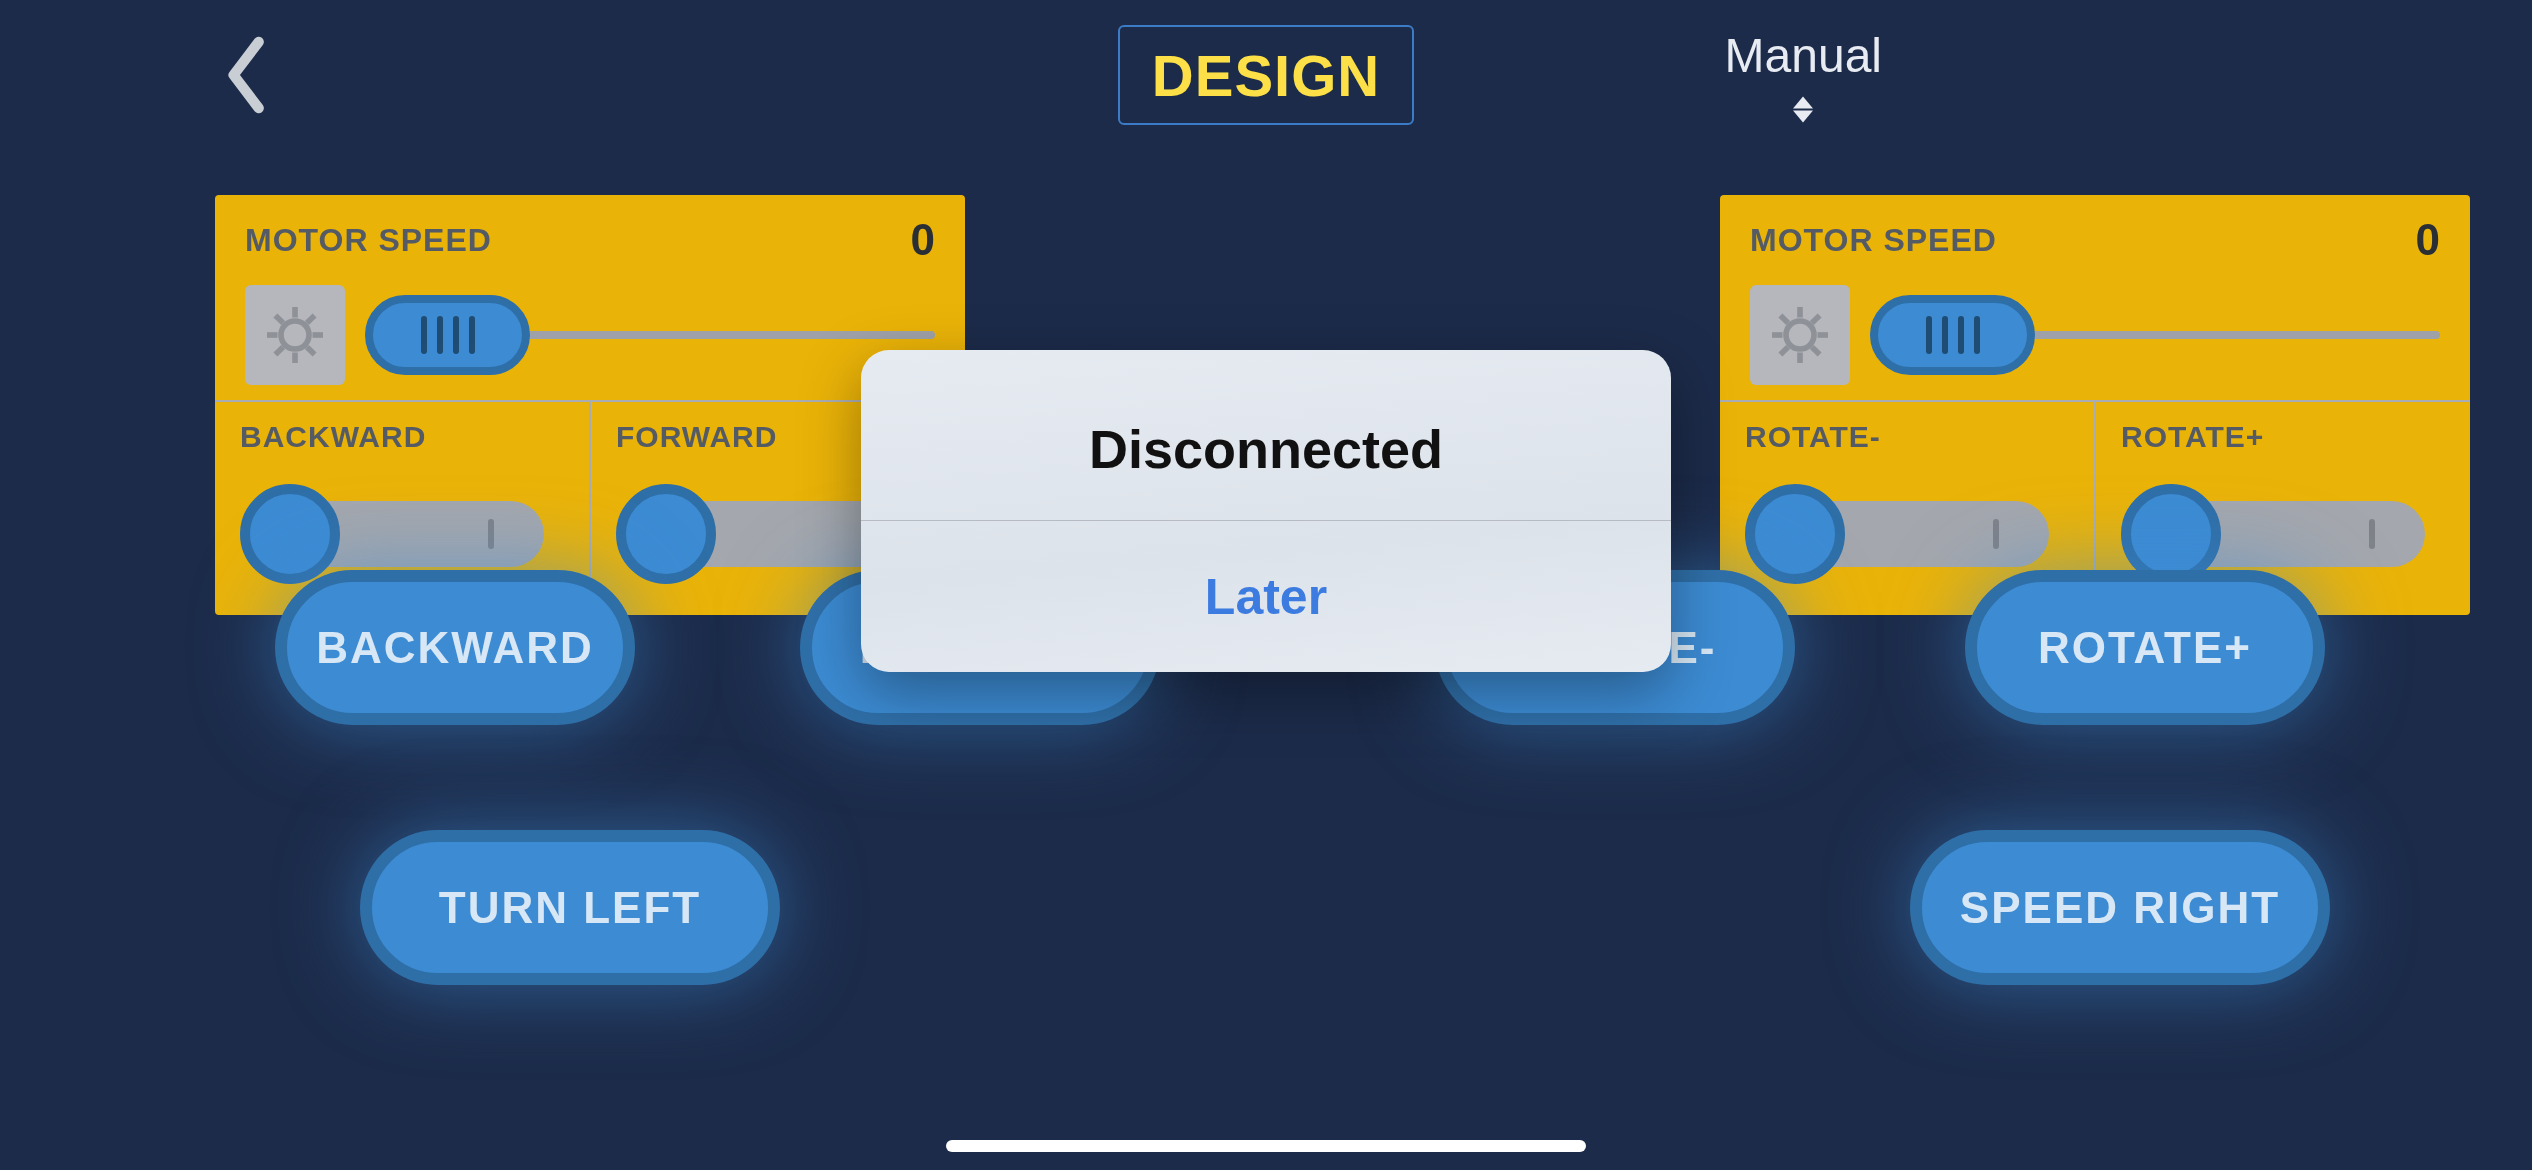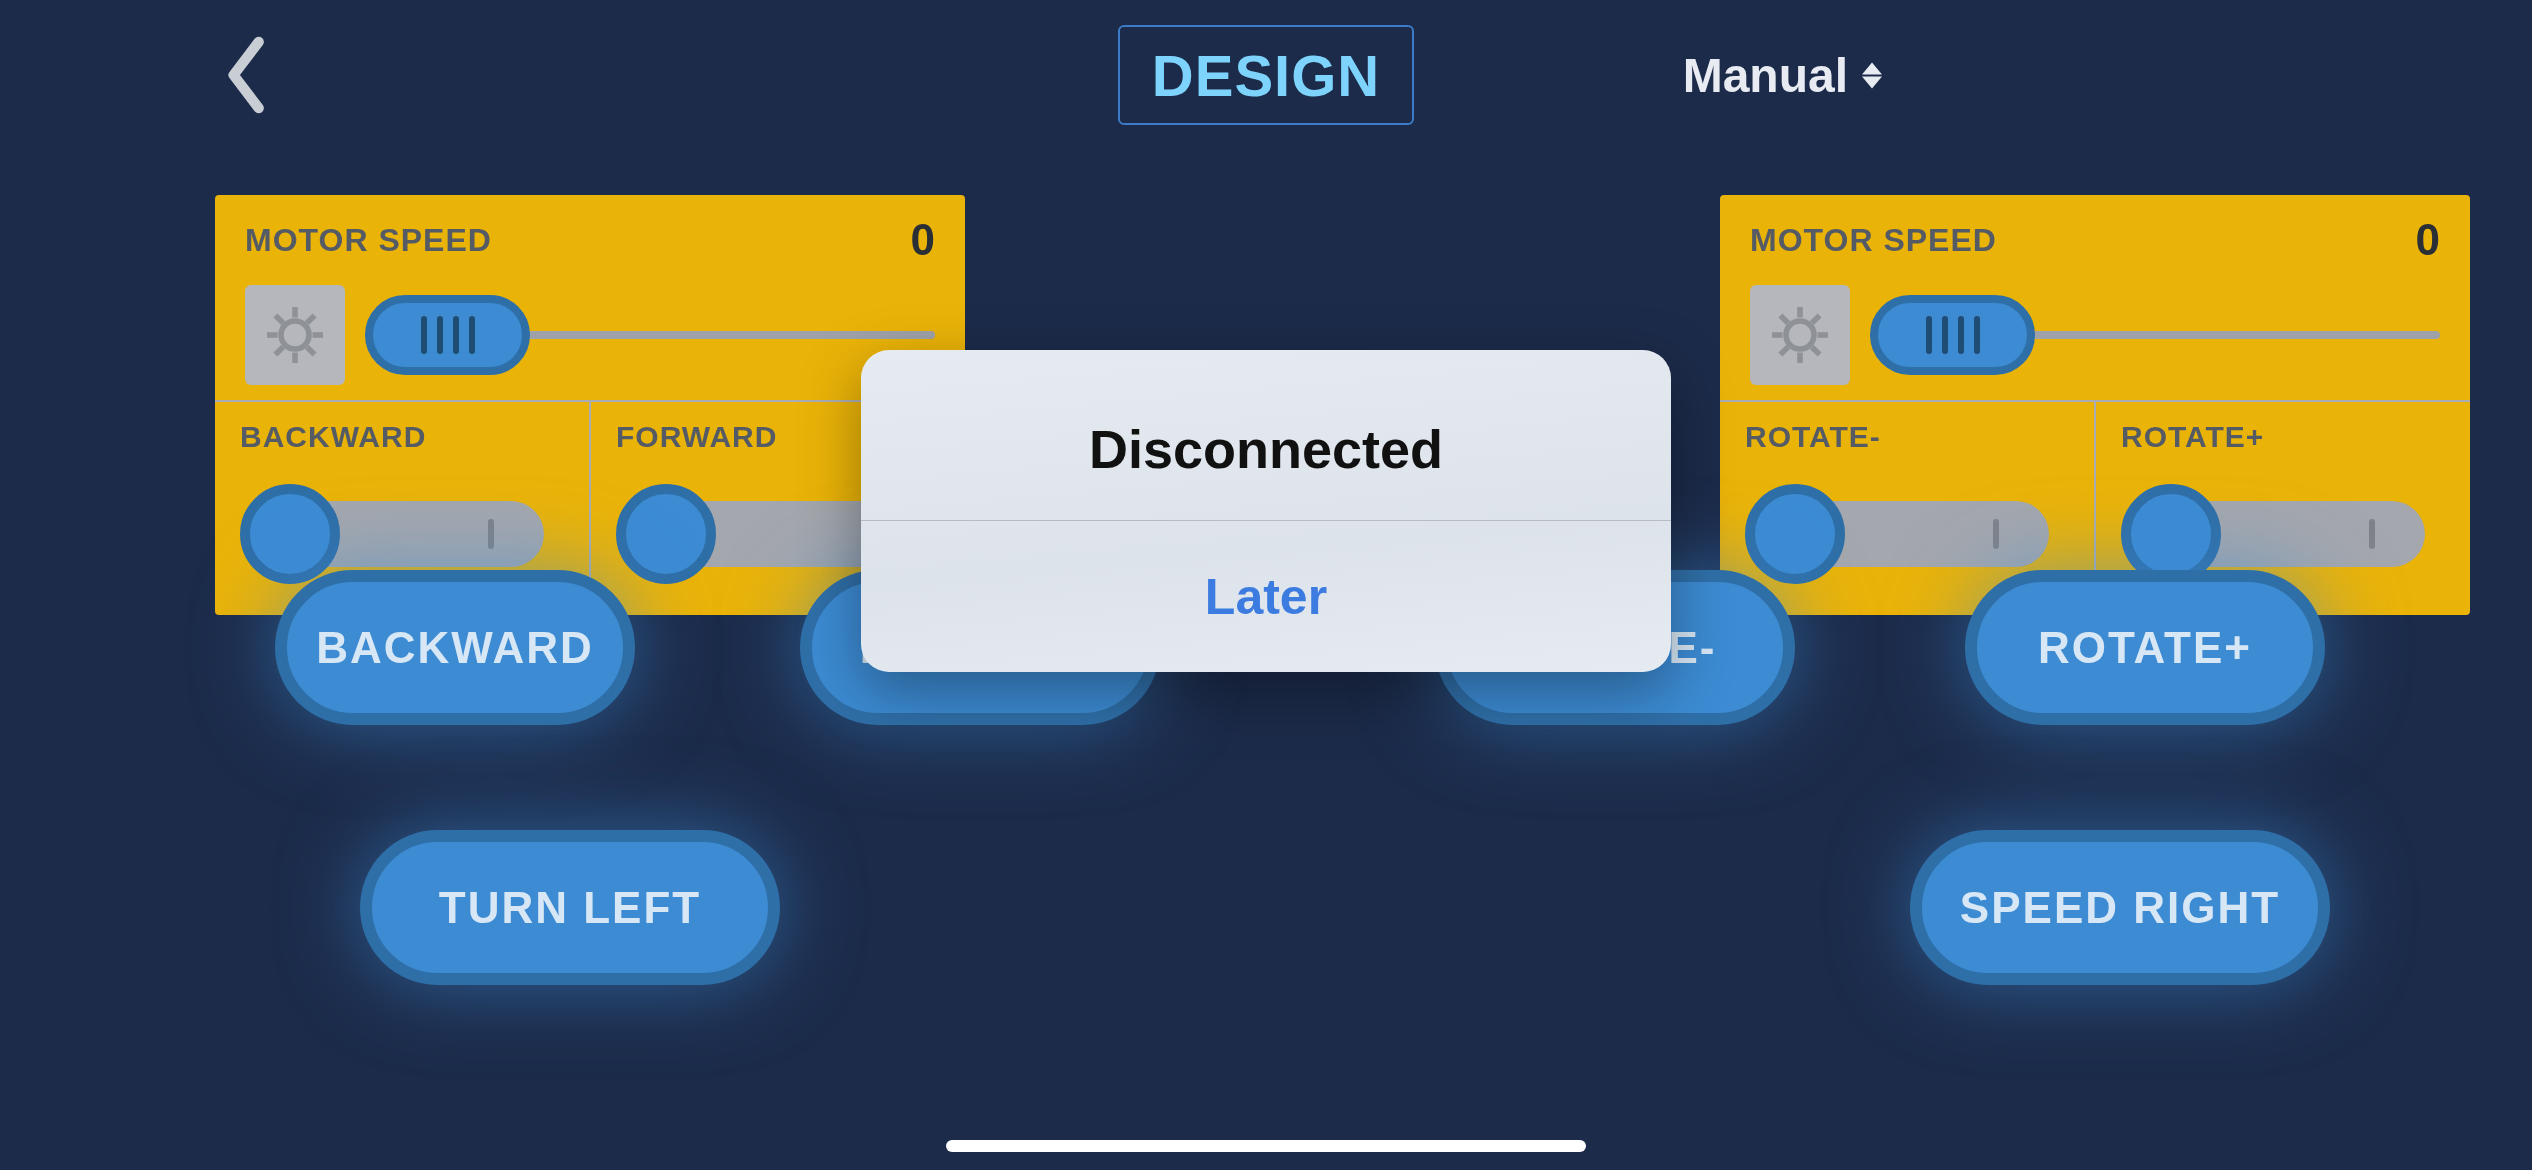--- a/index.html
+++ b/index.html
@@ -45,35 +45,36 @@
   .seg-item {
     display: flex;
     align-items: center;
     justify-content: center;
     padding: 0 32px;
     font-size: 58px;
     font-weight: 700;
     letter-spacing: 1px;
     cursor: pointer;
   }
-  .seg-design { color: #7dd3fc; background: transparent; }
+  .seg-design { color: #fde047; background: transparent; }
   .seg-play   { color: #FFFFFF; background: #3C7BC6; }
 
   .mode-select {
     position: absolute;
     right: 650px;
     top: 50%;
     transform: translateY(-50%);
     display: flex;
     align-items: center;
     gap: 14px;
     color: #E8ECF2;
     font-size: 48px;
-    font-weight: 700;
+    font-weight: 400;
     cursor: pointer;
+    flex-direction: column;
   }
   .mode-select .sort-icon {
     display: flex;
     flex-direction: column;
     gap: 2px;
   }
   .sort-icon .tri {
     width: 0; height: 0;
     border-left: 10px solid transparent;
     border-right: 10px solid transparent;

